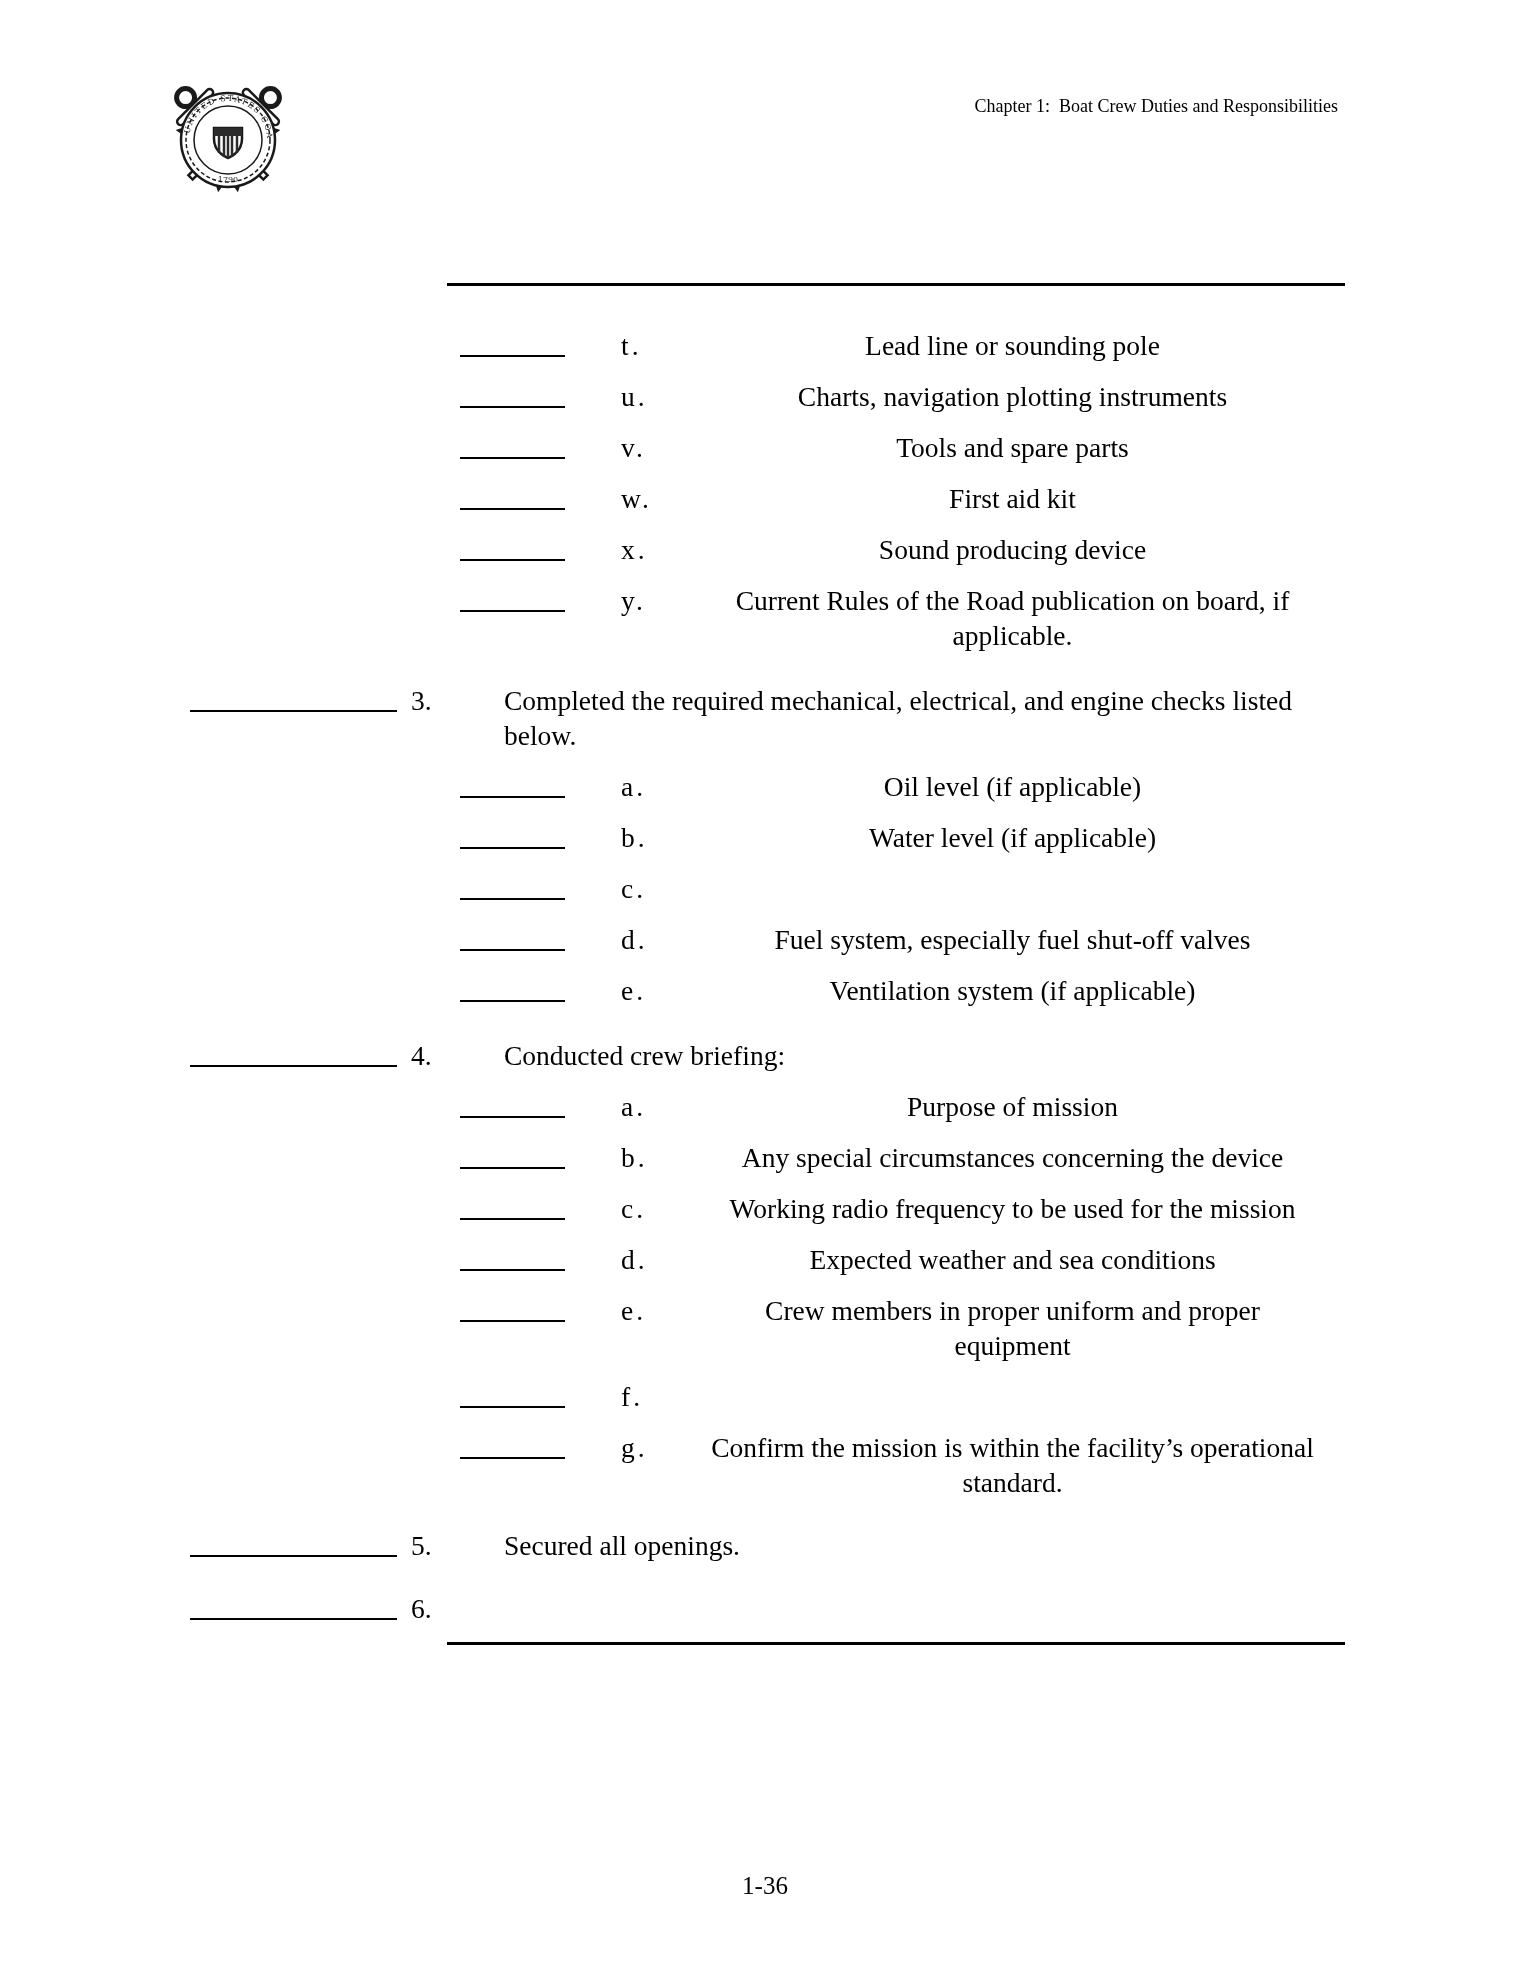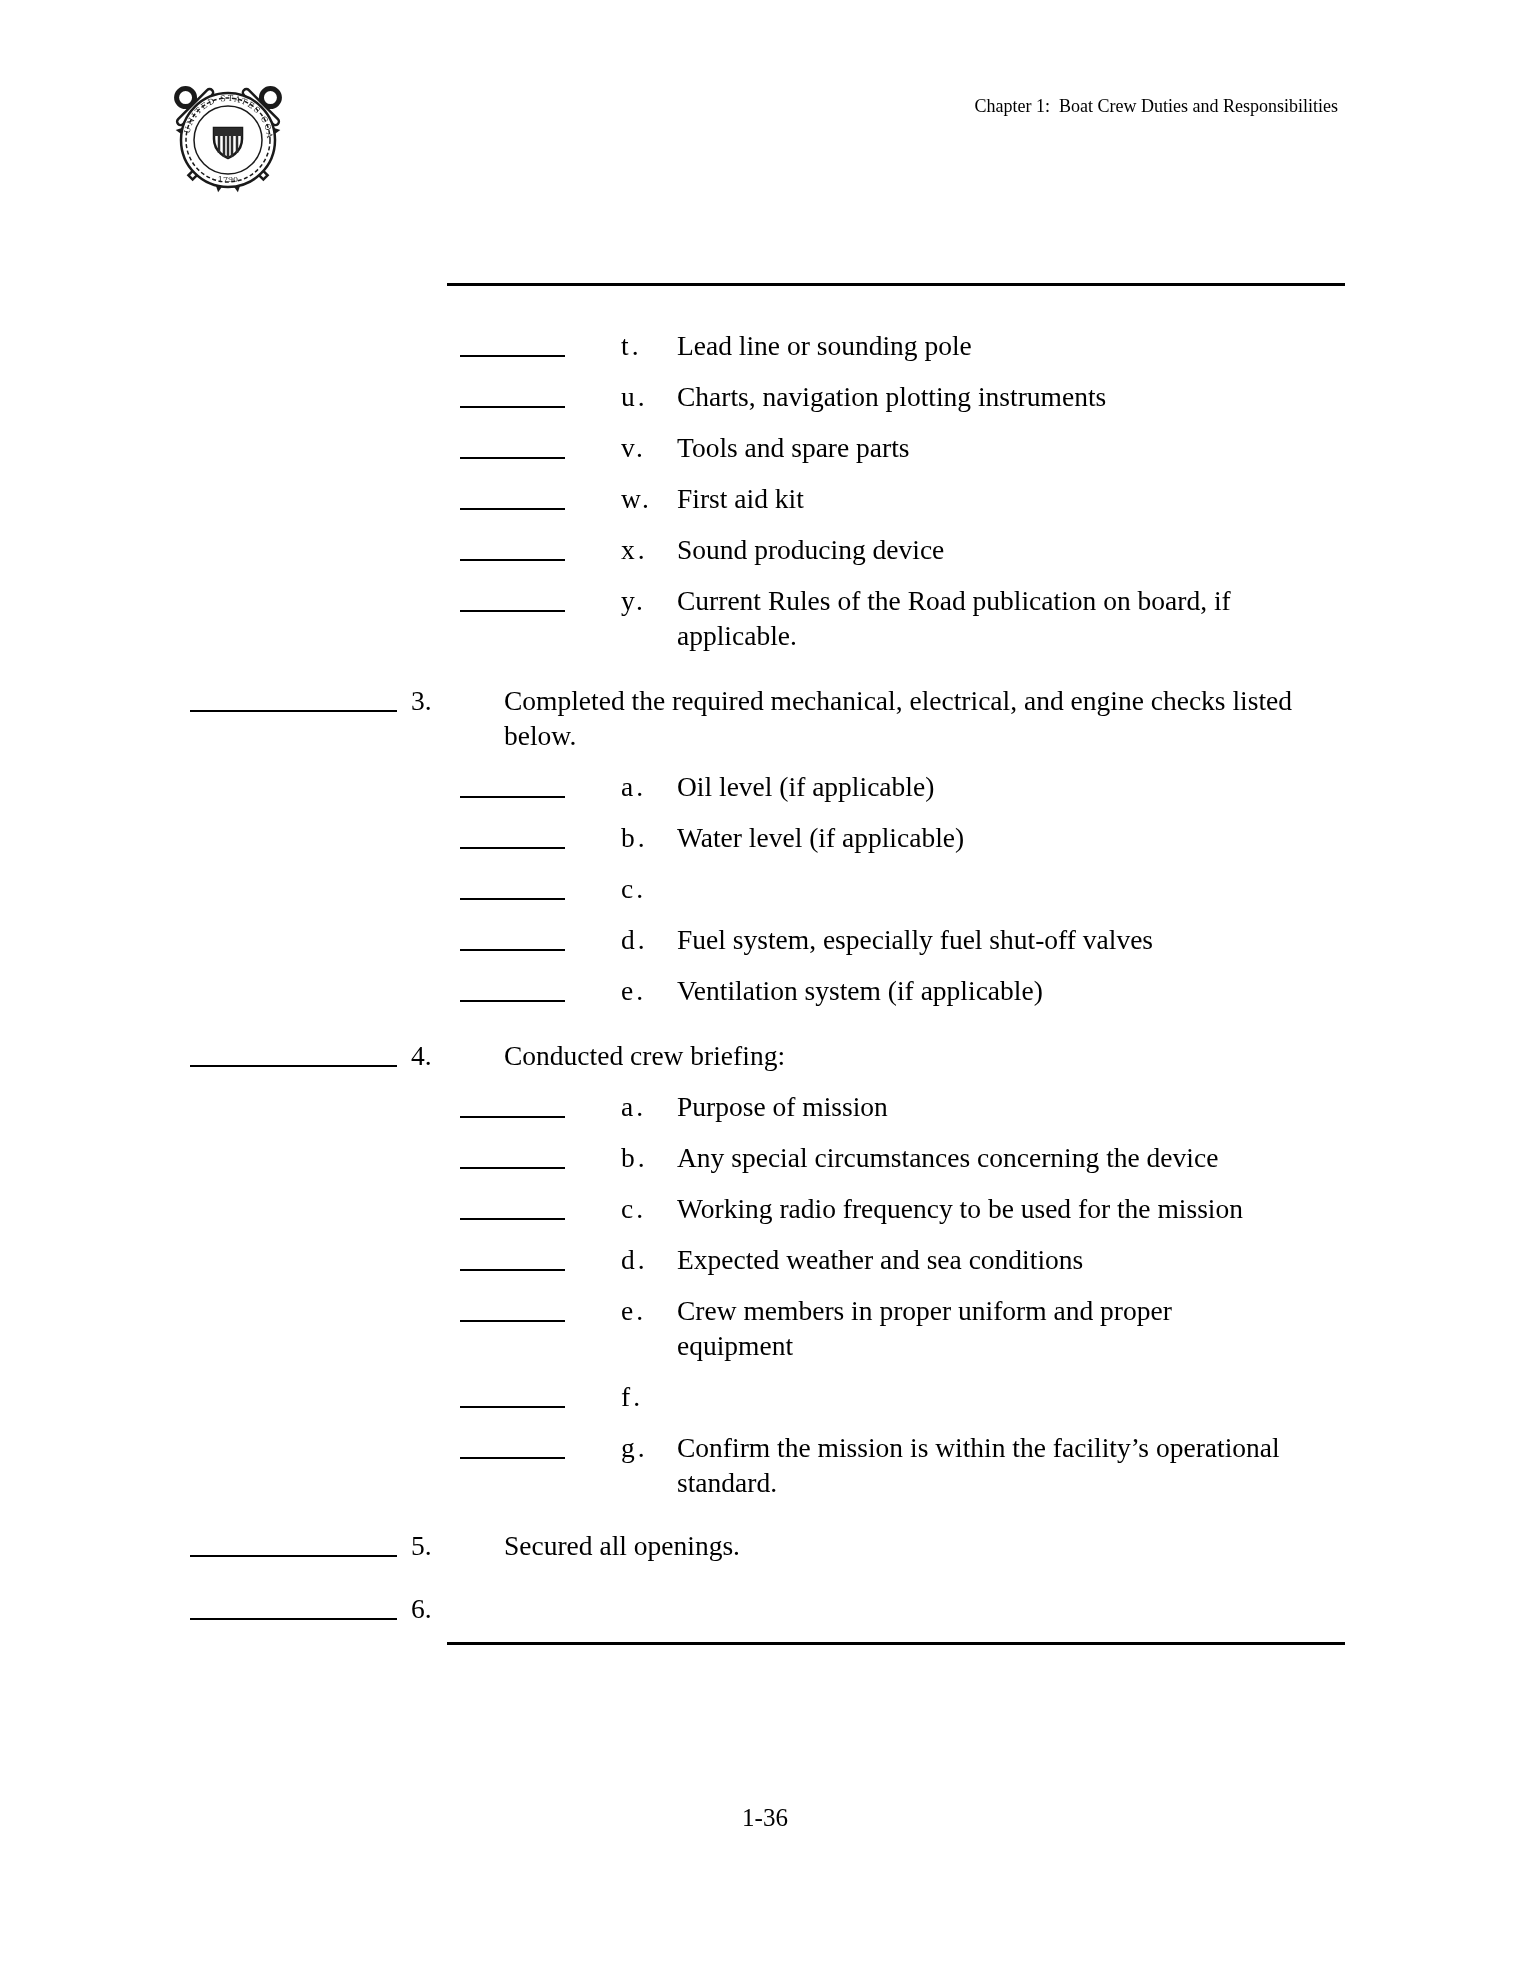--- a/index.html
+++ b/index.html
@@ -57,20 +57,21 @@
   }
   .sub-row .letter {
     flex: 0 0 112px;
     padding-left: 56px;
     letter-spacing: 3px;
   }
   .sub-row .text {
     flex: 1;
     max-width: 676px;
     white-space: pre-wrap;
+    text-align: center;
   }
 
   .main-row {
     display: flex;
     align-items: flex-start;
     margin-bottom: 16px;
   }
   .main-row .blank {
     flex: 0 0 207px;
     height: 29px;
@@ -85,21 +86,21 @@
     max-width: 888px;
     white-space: pre-wrap;
     margin-left: 44px;
   }
 
   .gap-lg { margin-top: 30px; }
   .gap-md { margin-top: 28px; }
 
   .page-number {
     position: absolute;
-    top: 1804px;
+    top: 1872px;
     left: 0;
     width: 1530px;
     text-align: center;
     font-size: 25px;
   }
 </style>
 </head>
 <body>
 
 <div class="page">

